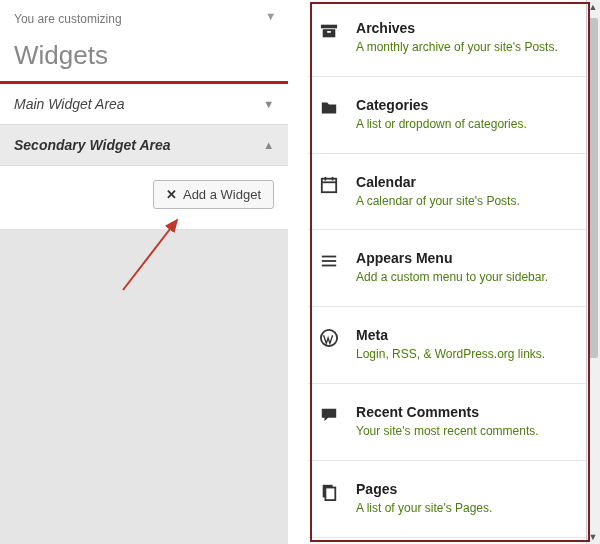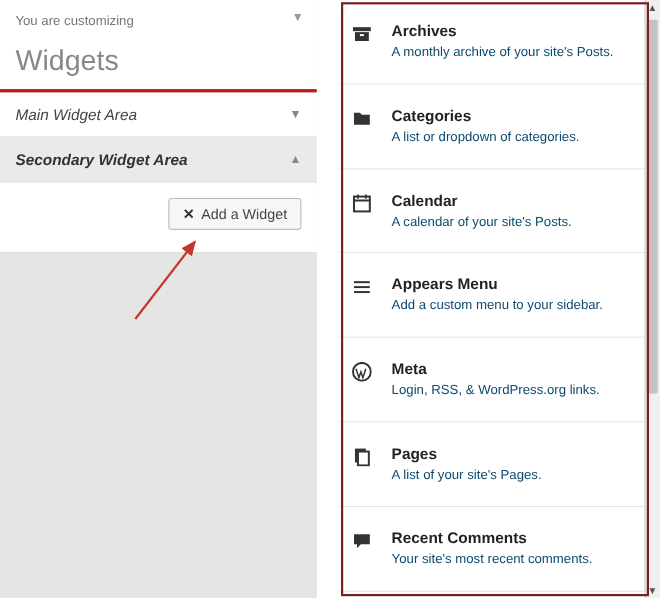--- a/index.html
+++ b/index.html
@@ -131,21 +131,21 @@
   }
   .icon svg { width: 18px; height: 18px; fill: #333; }
   .widget-text .title {
     font-size: 14px;
     font-weight: 700;
     color: #222;
     margin-bottom: 3px;
   }
   .widget-text .desc {
     font-size: 12px;
-    color: #0c4a6e;
+    color: #4d7c0f;
     line-height: 1.4;
   }
   
   .scroll-stub {
     position: absolute;
     right: 0; top: 0;
     width: 14px; height: 544px;
     background: #f0f0f0;
     border-left: 1px solid #ccc;
   }
@@ -263,39 +263,39 @@
       </div>
       <div class="widget-text">
         <div class="title">Meta</div>
         <div class="desc">Login, RSS, &amp; WordPress.org links.</div>
       </div>
     </div>
 
     <div class="widget-item">
       <div class="icon">
         <svg viewBox="0 0 20 20">
+            <path d="M2 3 h16 v10 h-9 l-4 4 v-4 H2 z"></path>
+          </svg>
+      </div>
+      <div class="widget-text">
+        <div class="title">Recent Comments</div>
+        <div class="desc">Your site's most recent comments.</div>
+      </div>
+    </div>
+
+    <div class="widget-item">
+      <div class="icon">
+        <svg viewBox="0 0 20 20">
             <rect x="3" y="2" width="11" height="14" fill="#333"></rect>
             <rect x="6" y="5" width="11" height="14" fill="#fff" stroke="#333" stroke-width="2"></rect>
           </svg>
       </div>
       <div class="widget-text">
         <div class="title">Pages</div>
         <div class="desc">A list of your site's Pages.</div>
-      </div>
-    </div>
-
-    <div class="widget-item">
-      <div class="icon">
-        <svg viewBox="0 0 20 20">
-            <path d="M2 3 h16 v10 h-9 l-4 4 v-4 H2 z"></path>
-          </svg>
-      </div>
-      <div class="widget-text">
-        <div class="title">Recent Comments</div>
-        <div class="desc">Your site's most recent comments.</div>
       </div>
     </div>
   </div>
 </div>
 
 <div class="outer-border"></div>
 
 <svg class="arrow" width="80" height="90">
   <defs>
     <marker id="ah" markerWidth="8" markerHeight="8" refX="6" refY="3" orient="auto">

